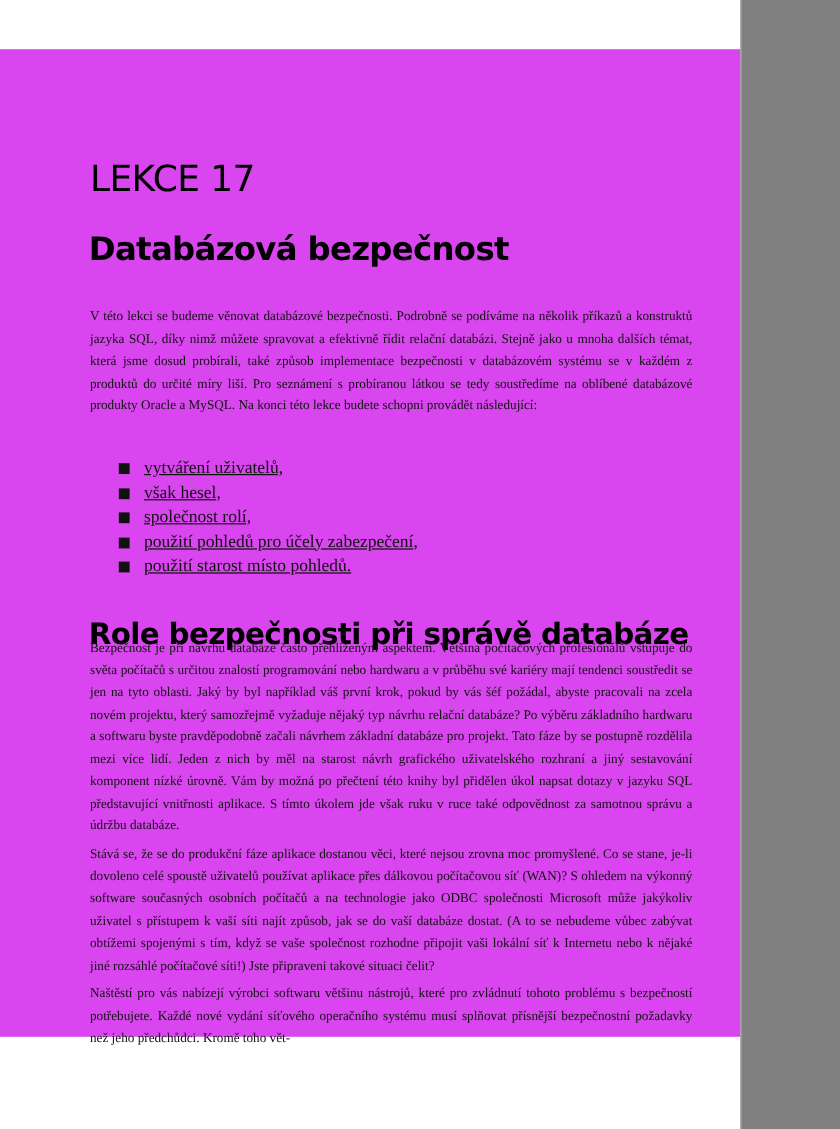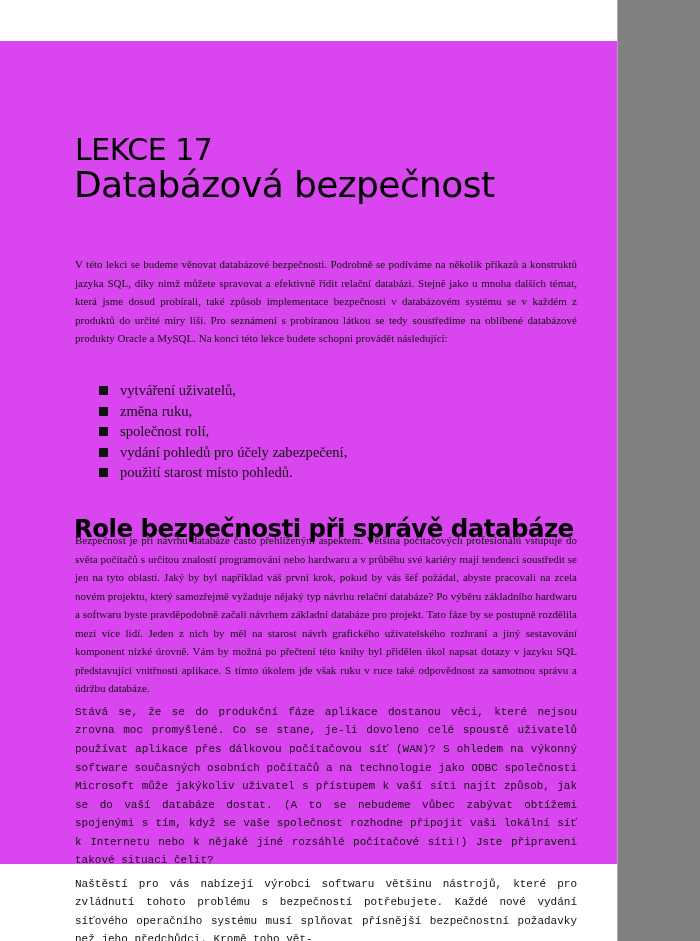--- a/index.html
+++ b/index.html
@@ -39,24 +39,24 @@
       font-size: 30px;
       font-weight: normal;
       letter-spacing: -0.5px;
       color: #000;
       line-height: 40px;
       white-space: nowrap;
     }
     .chapter-title {
       position: absolute;
       left: 74px;
-      top: 122px;
+      top: 146px;
       font-family: "DejaVu Sans", sans-serif;
-      font-size: 36px;
-      font-weight: normal;
+      font-size: 27px;
+      font-weight: bold;
       letter-spacing: -0.6px;
       color: #000;
       line-height: 44px;
       white-space: nowrap;
     }
     .content {
       position: absolute;
       left: 75px;
       width: 502px;
       font-family: "Liberation Serif", serif;
@@ -74,20 +74,21 @@
       position: absolute;
       left: 75px;
       top: 339px;
       width: 502px;
       margin: 0;
       padding: 0;
       list-style: none;
       font-family: "Liberation Serif", serif;
       font-size: 14.6px;
       color: #111;
+      text-decoration: underline;
     }
     .bullets li {
       position: relative;
       height: 20.5px;
       line-height: 20px;
       padding-left: 45px;
     }
     .bullets .bullet-mark {
       position: absolute;
       left: 24px;
@@ -102,39 +103,39 @@
       top: 472px;
       font-family: "DejaVu Sans", sans-serif;
       font-size: 24.5px;
       font-weight: bold;
       letter-spacing: -0.55px;
       color: #000;
       line-height: 32px;
       white-space: nowrap;
     }
     .section-body { top: 490px; }
-    .section-body p + p { margin-top: 5px; font-family: Liberation Mono, monospace; }
+    .section-body p + p { margin-top: 5px; }
   </style>
 </head>
 <body>
 
 <div class="page">
 
   <div class="lesson-label">LEKCE 17</div>
   <h1 class="chapter-title" style="margin:0;">Databázová bezpečnost</h1>
 
   <div class="content intro">
     <p>V této lekci se budeme věnovat databázové bezpečnosti. Podrobně se podíváme na několik příkazů a konstruktů jazyka SQL, díky nimž můžete spravovat a efektivně řídit relační databázi. Stejně jako u mnoha dalších témat, která jsme dosud probírali, také způsob implementace bezpečnosti v databázovém systému se v každém z produktů do určité míry liší. Pro seznámení s probíranou látkou se tedy soustředíme na oblíbené databázové produkty Oracle a MySQL. Na konci této lekce budete schopni provádět následující:</p>
   </div>
 
   <ul class="bullets">
     <li><span class="bullet-mark"></span><span>vytváření uživatelů,</span></li>
-    <li><span class="bullet-mark"></span><span>změna ruku,</span></li>
+    <li><span class="bullet-mark"></span><span>však hesel,</span></li>
     <li><span class="bullet-mark"></span><span>společnost rolí,</span></li>
-    <li><span class="bullet-mark"></span><span>vydání pohledů pro účely zabezpečení,</span></li>
+    <li><span class="bullet-mark"></span><span>použití pohledů pro účely zabezpečení,</span></li>
     <li><span class="bullet-mark"></span><span>použití starost místo pohledů.</span></li>
   </ul>
 
   <h2 class="section-heading" style="margin:0;">Role bezpečnosti při správě databáze</h2>
 
   <div class="content section-body">
     <p>Bezpečnost je při návrhu databáze často přehlíženým aspektem. Většina počítačových profesionálů vstupuje do světa počítačů s určitou znalostí programování nebo hardwaru a v průběhu své kariéry mají tendenci soustředit se jen na tyto oblasti. Jaký by byl například váš první krok, pokud by vás šéf požádal, abyste pracovali na zcela novém projektu, který samozřejmě vyžaduje nějaký typ návrhu relační databáze? Po výběru základního hardwaru a softwaru byste pravděpodobně začali návrhem základní databáze pro projekt. Tato fáze by se postupně rozdělila mezi více lidí. Jeden z nich by měl na starost návrh grafického uživatelského rozhraní a jiný sestavování komponent nízké úrovně. Vám by možná po přečtení této knihy byl přidělen úkol napsat dotazy v jazyku SQL představující vnitřnosti aplikace. S tímto úkolem jde však ruku v ruce také odpovědnost za samotnou správu a údržbu databáze.</p>
     <p>Stává se, že se do produkční fáze aplikace dostanou věci, které nejsou zrovna moc promyšlené. Co se stane, je-li dovoleno celé spoustě uživatelů používat aplikace přes dálkovou počítačovou síť (WAN)? S ohledem na výkonný software současných osobních počítačů a na technologie jako ODBC společnosti Microsoft může jakýkoliv uživatel s přístupem k vaší síti najít způsob, jak se do vaší databáze dostat. (A to se nebudeme vůbec zabývat obtížemi spojenými s tím, když se vaše společnost rozhodne připojit vaši lokální síť k Internetu nebo k nějaké jiné rozsáhlé počítačové síti!) Jste připraveni takové situaci čelit?</p>
     <p>Naštěstí pro vás nabízejí výrobci softwaru většinu nástrojů, které pro zvládnutí tohoto problému s bezpečností potřebujete. Každé nové vydání síťového operačního systému musí splňovat přísnější bezpečnostní požadavky než jeho předchůdci. Kromě toho vět-</p>
   </div>

